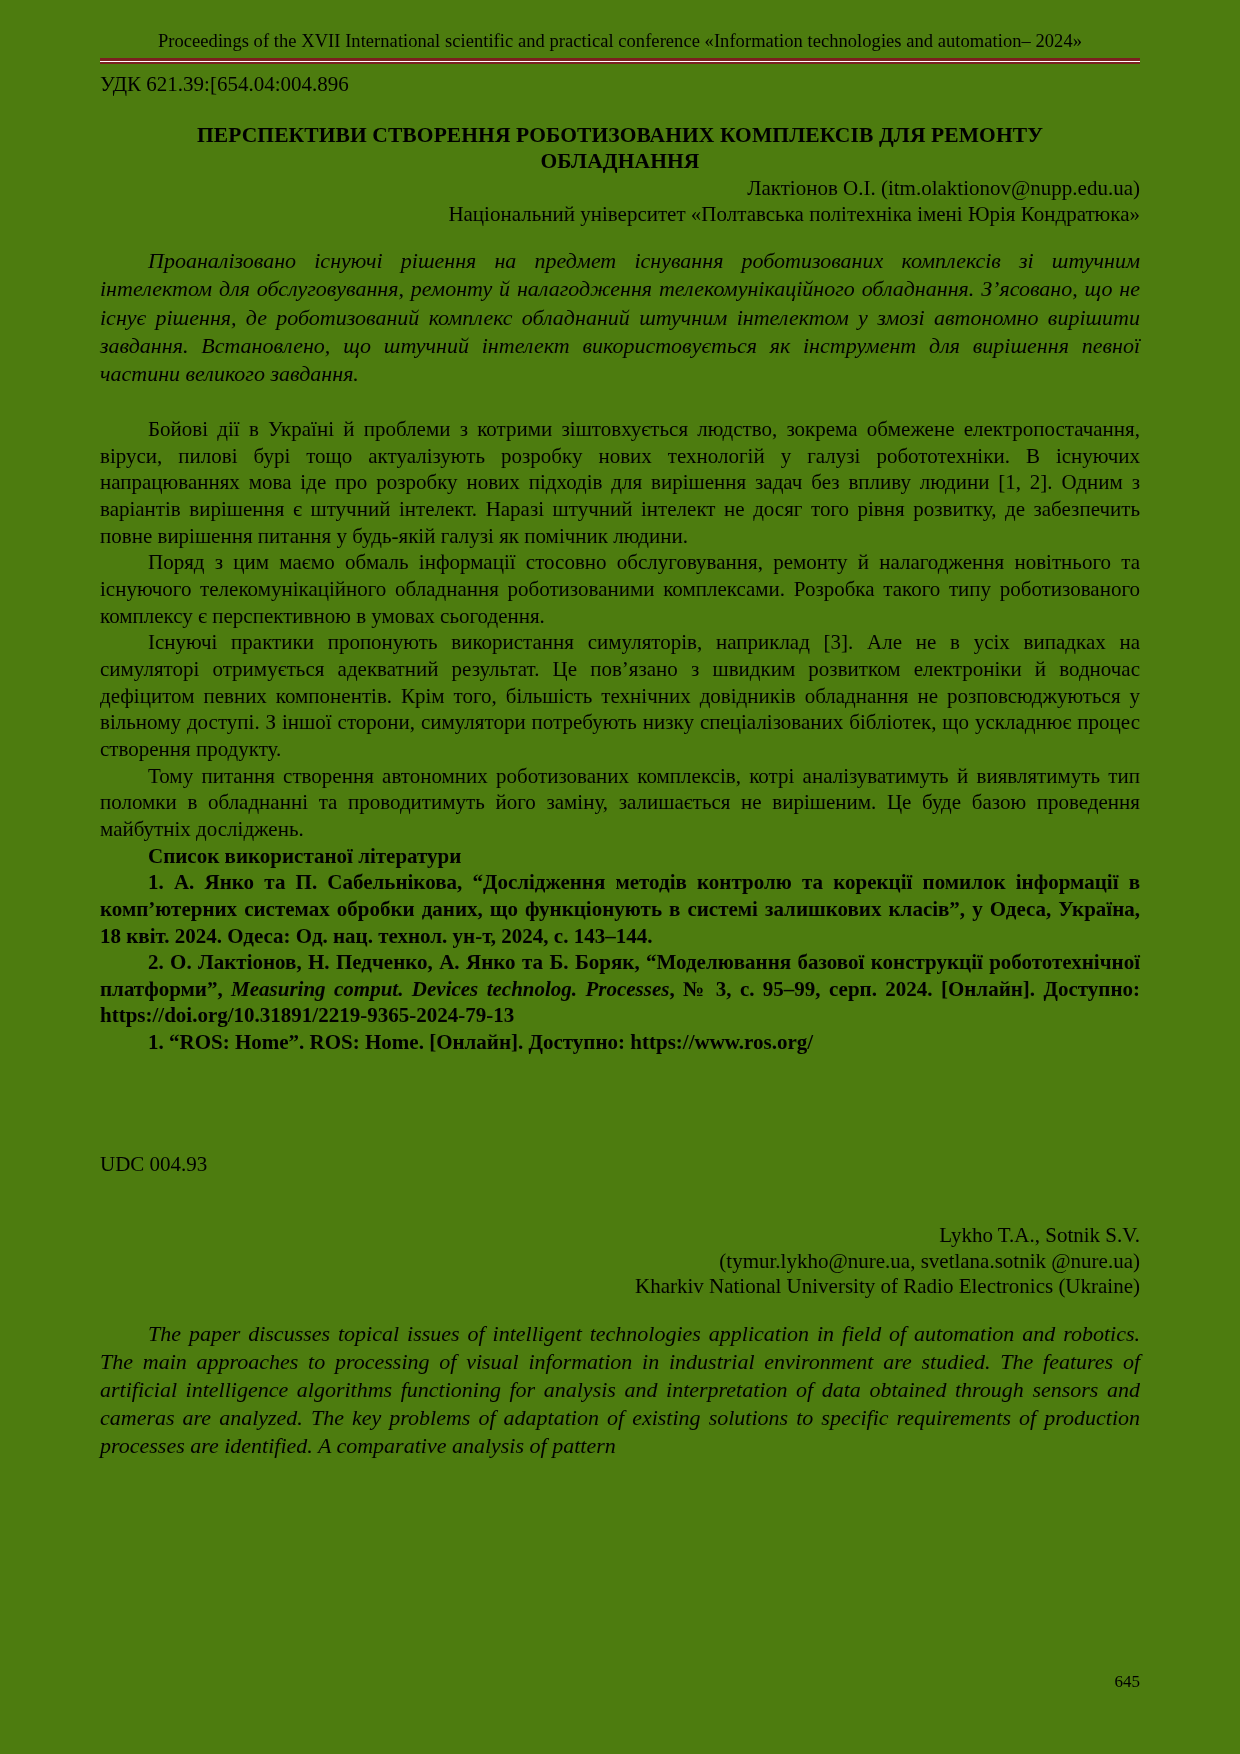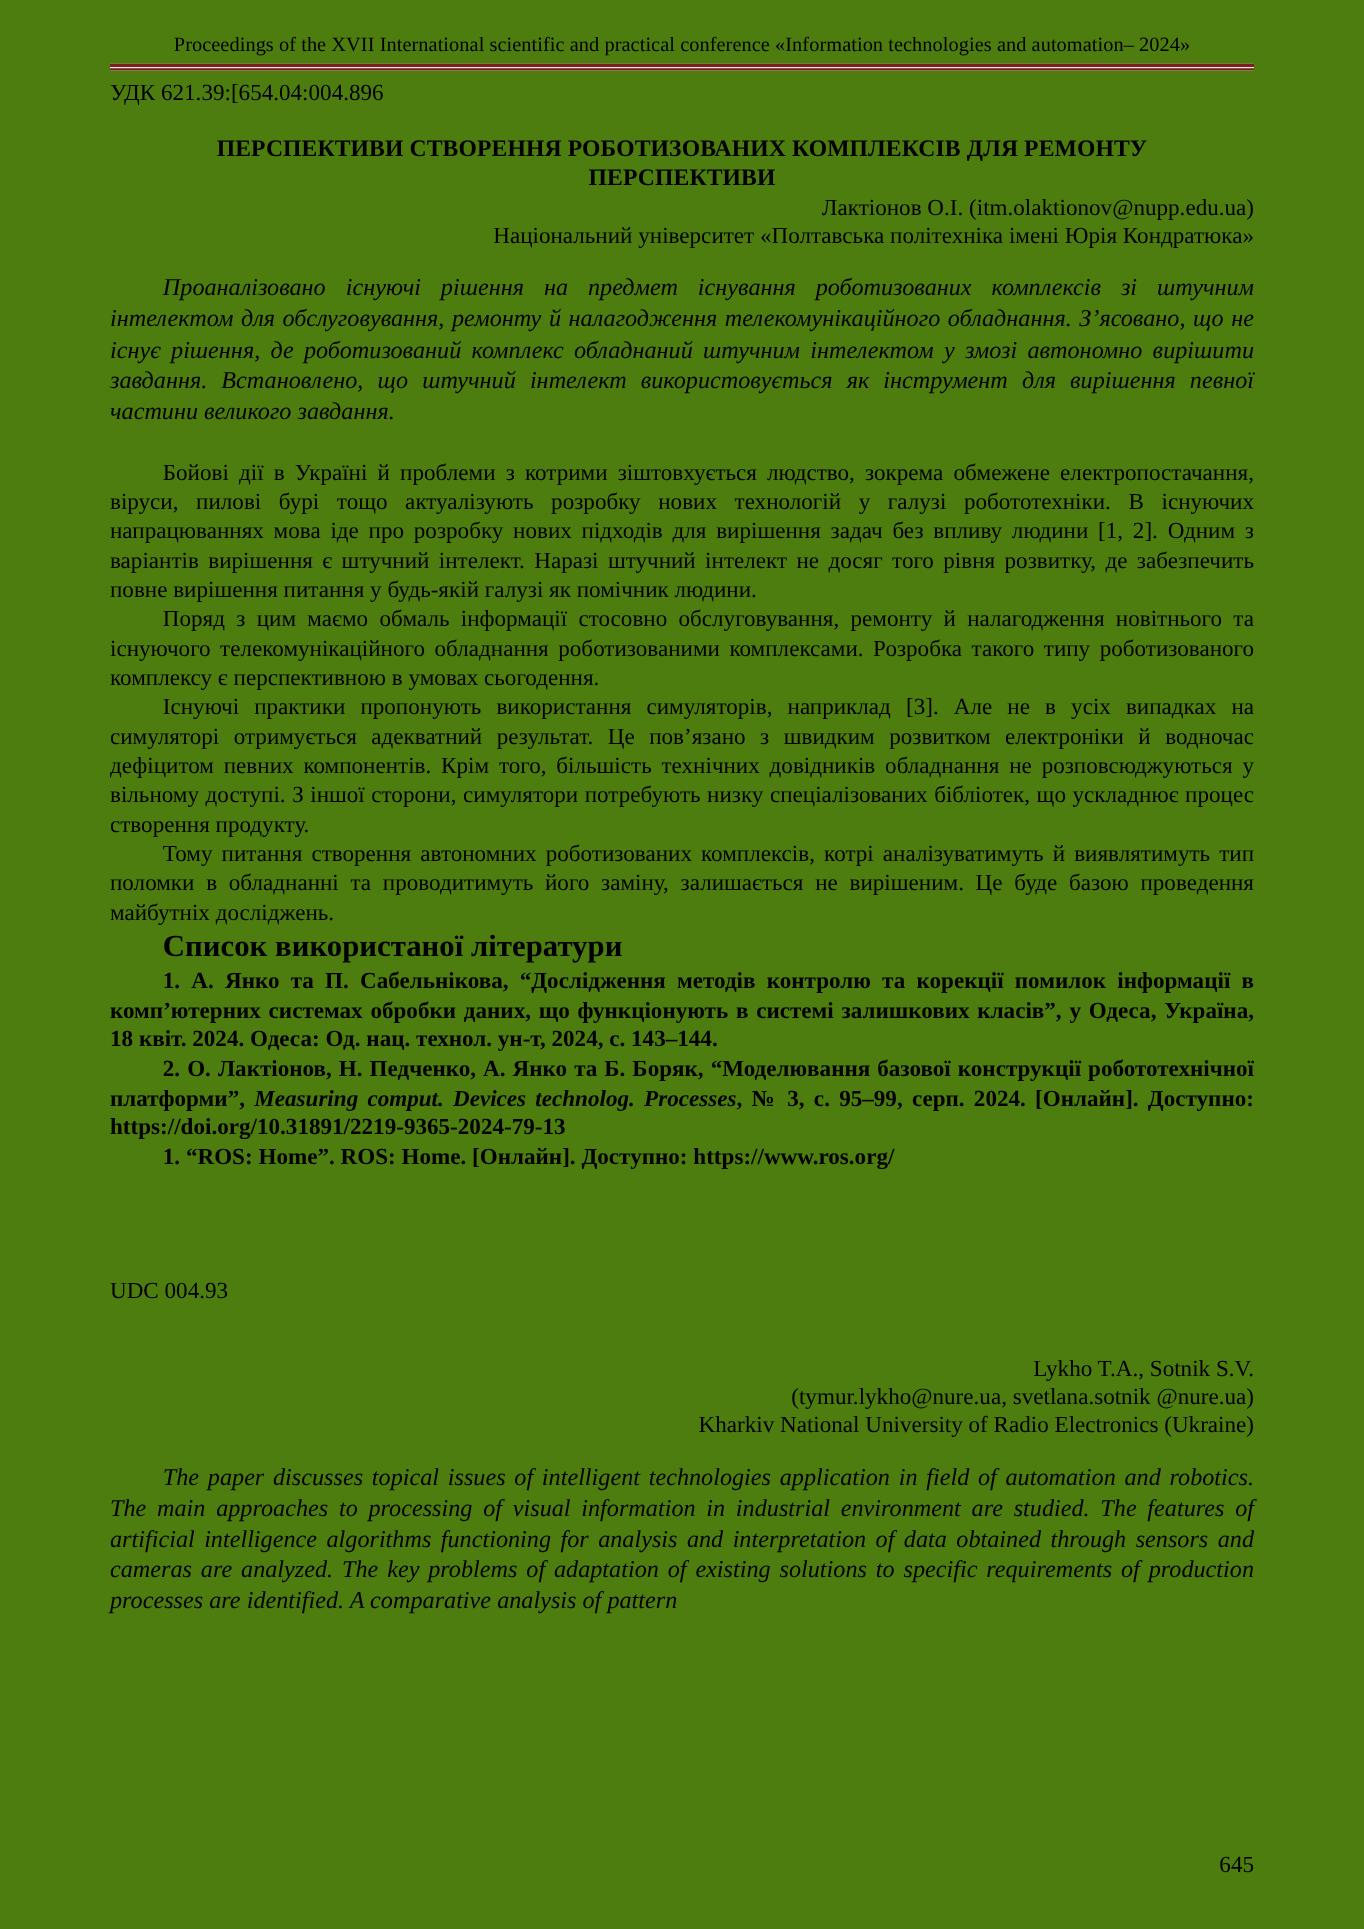--- a/index.html
+++ b/index.html
@@ -86,21 +86,21 @@
     text-justify: inter-word;
     line-height: 1.27;
     text-indent: 48px;
     margin-top: 0;
   }
   .body-par.first {
     margin-top: 28px;
   }
 
   .refs-heading {
-    font-size: 28px;
+    font-size: 21px;
     font-weight: bold;
     text-indent: 48px;
     line-height: 1.27;
     margin-top: 0;
   }
   .ref-item {
     font-size: 21px;
     text-align: justify;
     text-justify: inter-word;
     line-height: 1.27;
@@ -124,40 +124,40 @@
     font-size: 21.5px;
     font-weight: bold;
     text-align: center;
     line-height: 1.2;
     letter-spacing: 0.1px;
   }
 
   .page-number {
     position: absolute;
     right: 100px;
-    bottom: 48px;
-    font-size: 21px;
+    bottom: 64px;
+    font-size: 17px;
     line-height: 1;
   }
 </style>
 </head>
 <body>
 
 <div class="page">
 
   <div class="content">
 
     <div class="running-header">Proceedings of the XVII International scientific and practical conference «Information technologies and automation– 2024»</div>
     <div class="header-rule"></div>
 
     <div class="udk">УДК 621.39:[654.04:004.896</div>
 
     <div class="doc-title">
       <div>ПЕРСПЕКТИВИ СТВОРЕННЯ РОБОТИЗОВАНИХ КОМПЛЕКСІВ ДЛЯ РЕМОНТУ</div>
-      <div>ПЕРСПЕКТИВИ</div>
+      <div>ОБЛАДНАННЯ</div>
     </div>
 
     <div class="byline">Лактіонов О.І. (itm.olaktionov@nupp.edu.ua)</div>
     <div class="byline tight">Національний університет «Полтавська політехніка імені Юрія Кондратюка»</div>
 
     <div class="abstract">Проаналізовано існуючі рішення на предмет існування роботизованих комплексів зі штучним інтелектом для обслуговування, ремонту й налагодження телекомунікаційного обладнання. З’ясовано, що не існує рішення, де роботизований комплекс обладнаний штучним інтелектом у змозі автономно вирішити завдання. Встановлено, що штучний інтелект використовується як інструмент для вирішення певної частини великого завдання.</div>
 
     <div class="body-par first">Бойові дії в Україні й проблеми з котрими зіштовхується людство, зокрема обмежене електропостачання, віруси, пилові бурі тощо актуалізують розробку нових технологій у галузі робототехніки. В існуючих напрацюваннях мова іде про розробку нових підходів для вирішення задач без впливу людини [1, 2]. Одним з варіантів вирішення є штучний інтелект. Наразі штучний інтелект не досяг того рівня розвитку, де забезпечить повне вирішення питання у будь-якій галузі як помічник людини.</div>
     <div class="body-par">Поряд з цим маємо обмаль інформації стосовно обслуговування, ремонту й налагодження новітнього та існуючого телекомунікаційного обладнання роботизованими комплексами. Розробка такого типу роботизованого комплексу є перспективною в умовах сьогодення.</div>
     <div class="body-par">Існуючі практики пропонують використання симуляторів, наприклад [3]. Але не в усіх випадках на симуляторі отримується адекватний результат. Це пов’язано з швидким розвитком електроніки й водночас дефіцитом певних компонентів. Крім того, більшість технічних довідників обладнання не розповсюджуються у вільному доступі. З іншої сторони, симулятори потребують низку спеціалізованих бібліотек, що ускладнює процес створення продукту.</div>

